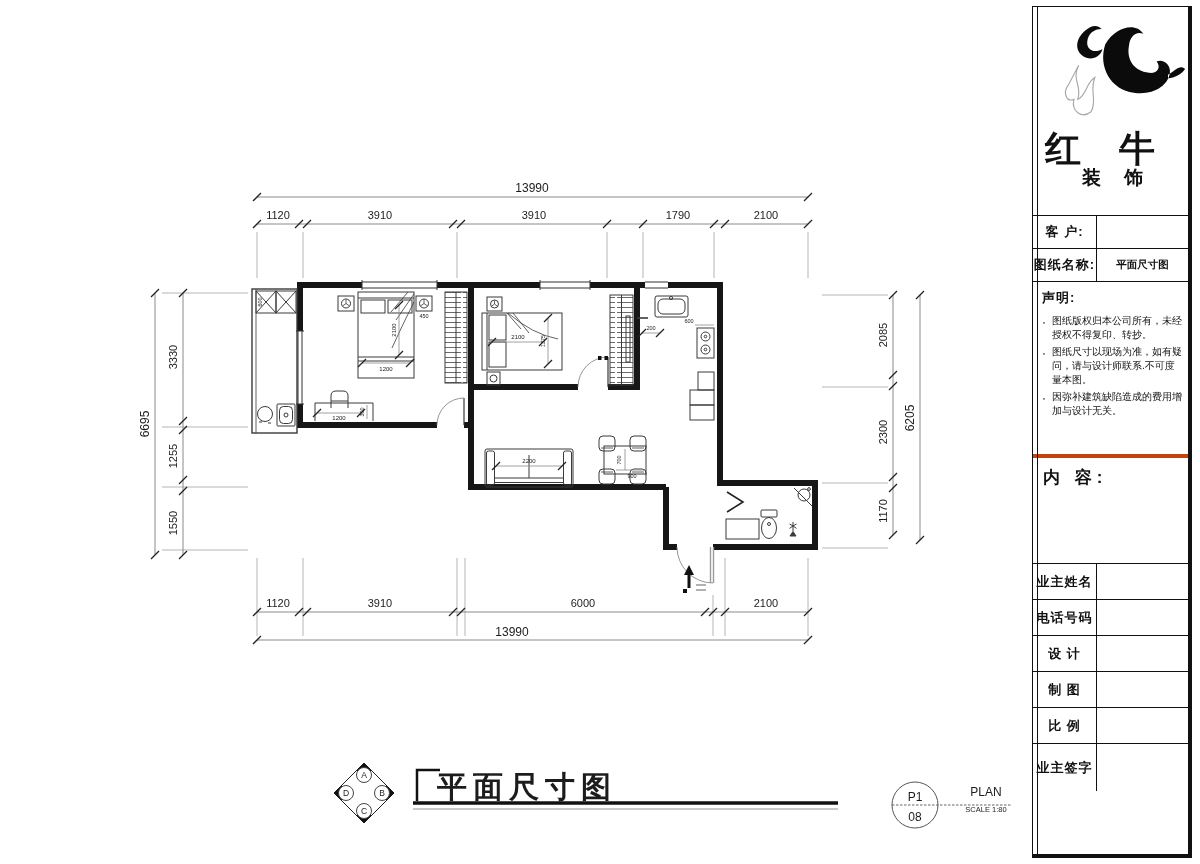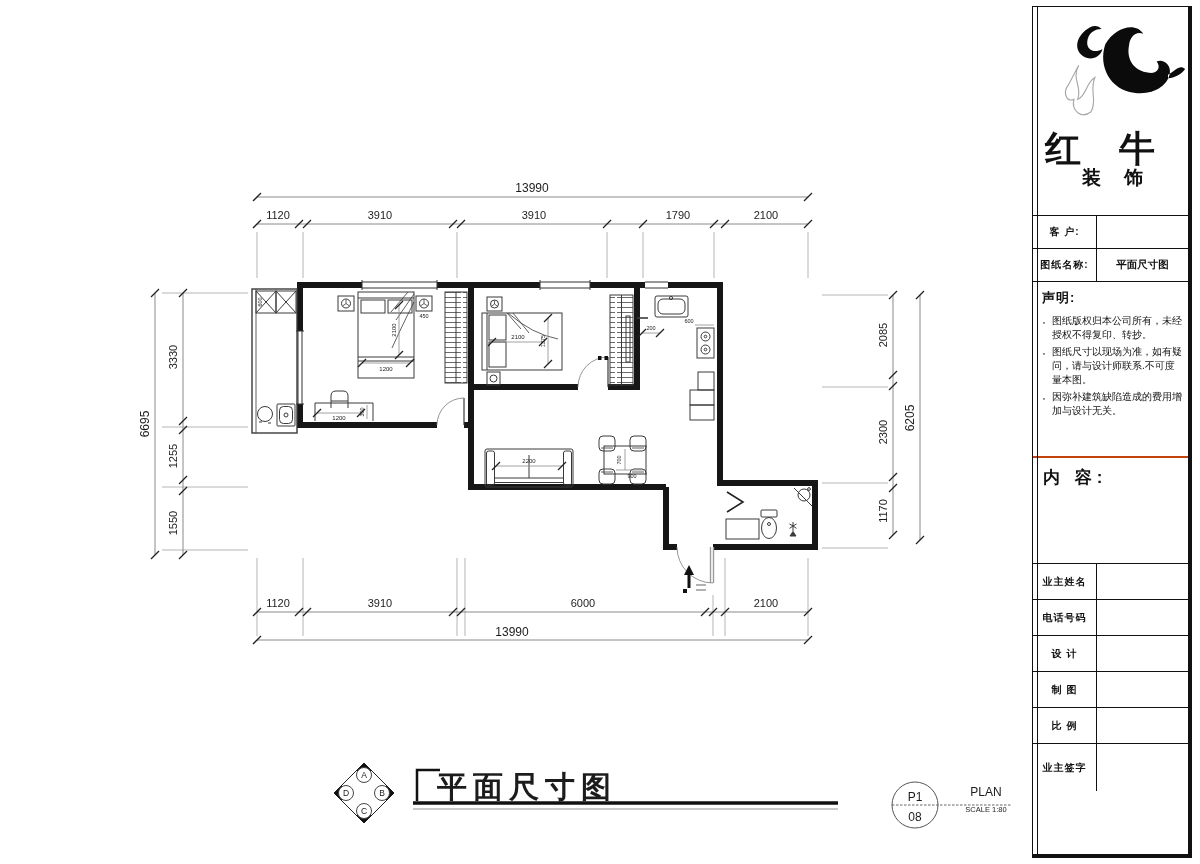--- a/index.html
+++ b/index.html
@@ -8,24 +8,24 @@
   .sheet{position:absolute;left:0;top:0;width:1200px;height:864px;background:#fff;overflow:hidden;}
   
   .tb{position:absolute;left:1032px;top:6px;width:160px;height:852px;background:#fff;
       border:1px solid #111;border-right:4px solid #111;border-bottom:4px solid #111;box-sizing:border-box;}
   .tb-inner{position:absolute;left:4px;top:0;bottom:0;border-left:1px solid #111;}
   .tb-logo{height:208px;border-bottom:1px solid #111;position:relative;overflow:hidden;}
   .tb-brand{position:absolute;left:12px;top:118px;font-size:36px;font-weight:bold;letter-spacing:14px;white-space:nowrap;}
   .tb-brand-sub{position:absolute;left:49px;top:158px;font-size:19px;font-weight:bold;letter-spacing:9px;white-space:nowrap;}
   .tb-row{display:flex;border-bottom:1px solid #111;box-sizing:border-box;}
   .tb-row .lab{width:64px;border-right:1px solid #111;display:flex;align-items:center;justify-content:center;
-      font-size:10px;font-weight:bold;letter-spacing:1px;box-sizing:border-box;text-align:center;}
+      font-size:13px;font-weight:bold;letter-spacing:1px;box-sizing:border-box;text-align:center;}
   .tb-row .val{flex:1;display:flex;align-items:center;justify-content:center;font-size:10.5px;font-weight:bold;}
   .tb-field{height:33px;}
-  .tb-stmt{height:176px;border-bottom:2px solid #c2410c;box-sizing:border-box;padding:7px 6px 0 9px;}
+  .tb-stmt{height:176px;border-bottom:4px solid #c2410c;box-sizing:border-box;padding:7px 6px 0 9px;}
   .tb-stmt .stitle{font-size:13px;font-weight:bold;margin-bottom:7px;letter-spacing:1px;}
   .stmt-item{font-size:10px;line-height:1.4;display:flex;margin-bottom:3px;}
   .stmt-item .bullet{width:10px;flex:0 0 10px;font-size:9px;}
   .stmt-item .stxt{flex:1;}
   .tb-content{height:106px;border-bottom:1px solid #111;box-sizing:border-box;padding:8px 0 0 10px;
       font-size:17px;font-weight:bold;letter-spacing:5px;}
   .tb-small{height:36px;}
   .tb-last{height:47px;border-bottom:none;}
 </style>
 </head>

